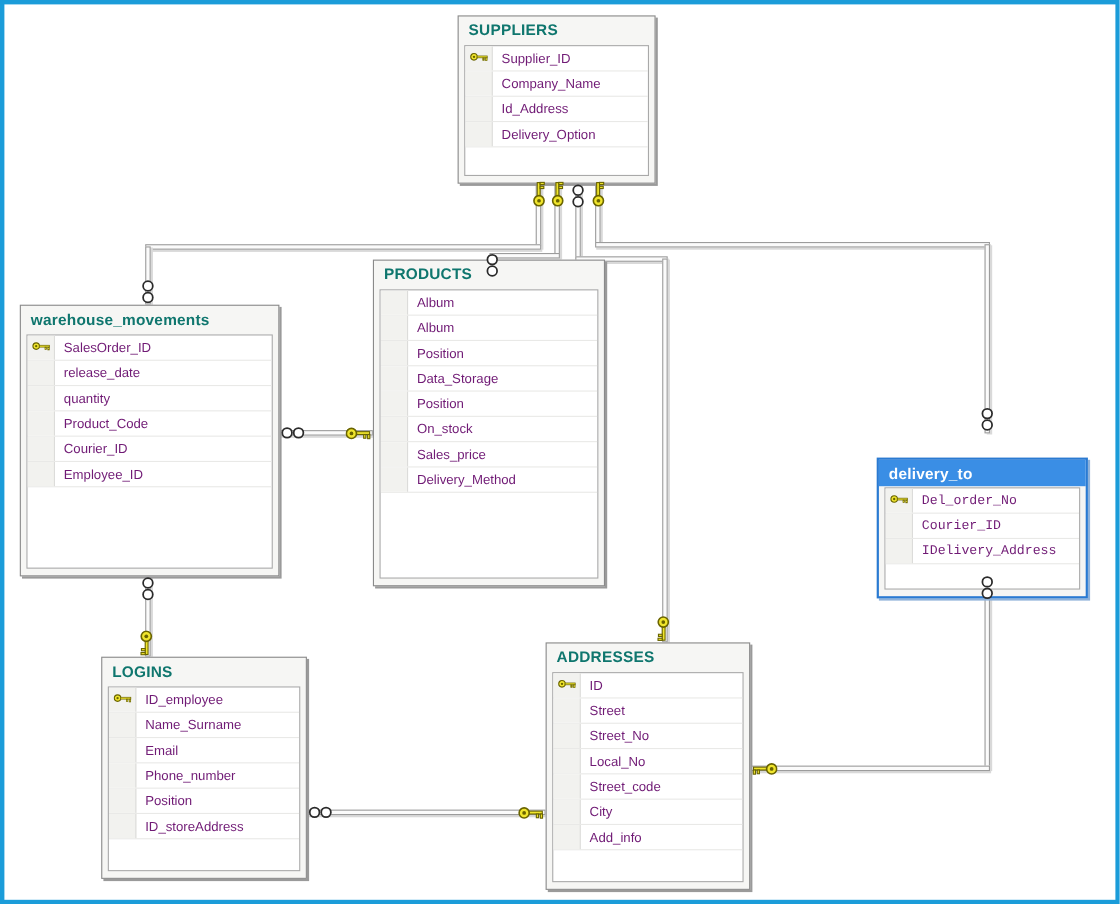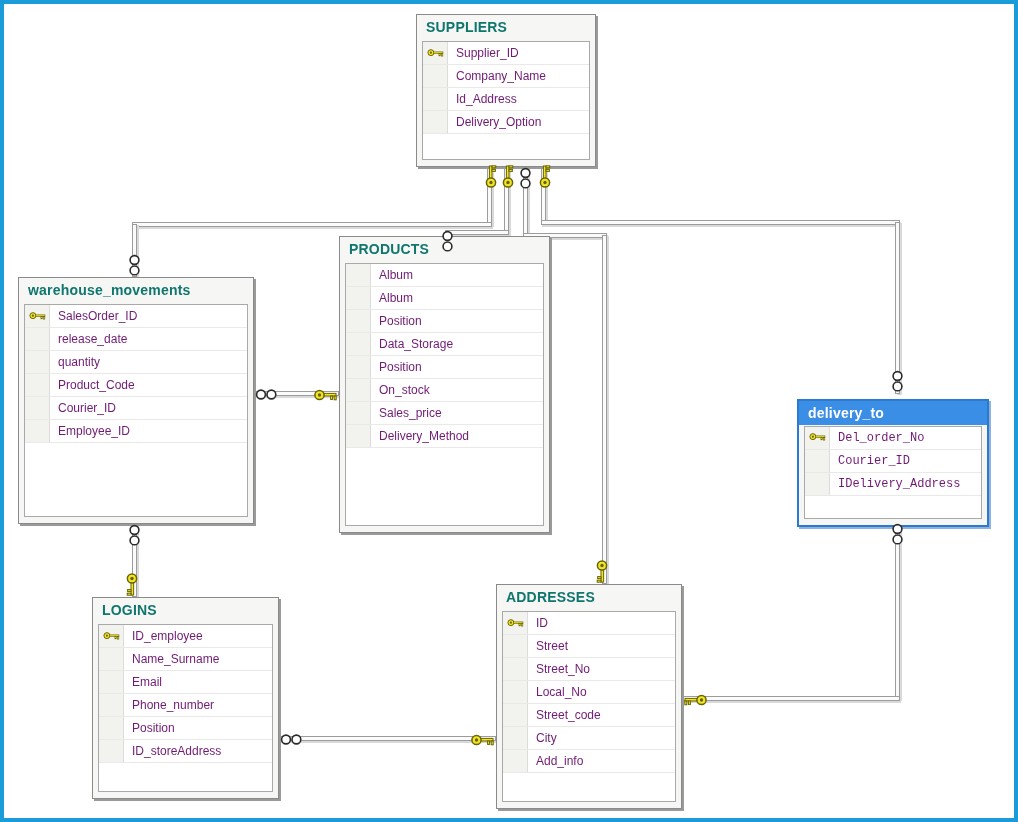--- a/index.html
+++ b/index.html
@@ -356,21 +356,21 @@
 
   <div class="row">
     <div class="pk-cell">
       
     </div>
     <div class="field">Delivery_Method</div>
   </div>
 </div>
   </div>
 
-  <div class="table-node selected" style="left:793px;top:395px;width:192px;height:128px">
+  <div class="table-node selected" style="left:793px;top:412px;width:192px;height:128px">
     <div class="table-title">delivery_to</div>
     <div class="table-grid">
   <div class="row">
     <div class="pk-cell">
       <span class="pk-icon">
         <svg width="17" height="10" viewBox="0 0 24 12">
           <circle cx="5.5" cy="5.5" r="4.2" fill="#f0e52c" stroke="#6a6400" stroke-width="1.4"></circle>
           <circle cx="5.5" cy="5.5" r="1.5" fill="#6a6400"></circle>
           <rect x="9.5" y="4.4" width="13" height="2.4" fill="#f0e52c" stroke="#6a6400" stroke-width="0.9"></rect>
           <rect x="16.8" y="6.8" width="1.9" height="3.2" fill="#f0e52c" stroke="#6a6400" stroke-width="0.9"></rect>

